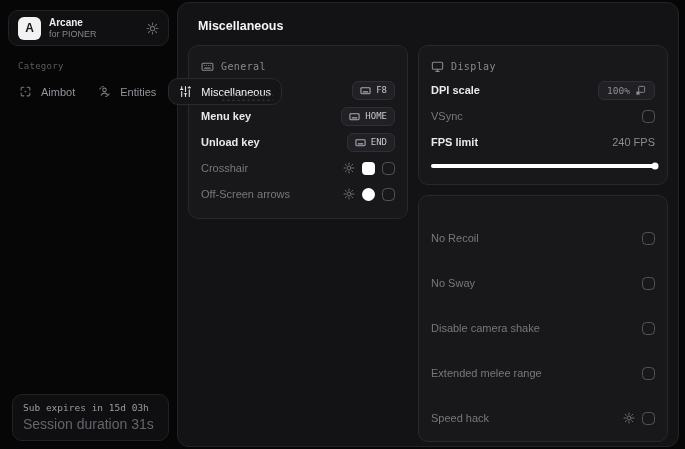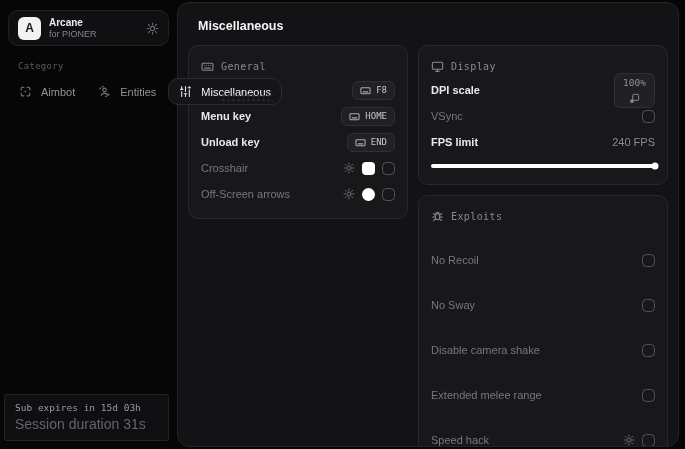--- a/index.html
+++ b/index.html
@@ -41,22 +41,22 @@
   .nav-item.selected {
     background:#151518; border-color:#2a2a2f; color:#f5f5f7;
   }
   .nav-item.selected .nav-icon { color:#e8e8ea; }
   .nav-dots {
     position:absolute; right:8px; bottom:3px; width:52px; height:8px;
     background-image:radial-gradient(circle, #34343a 1px, transparent 1.2px);
     background-size:5px 5px; opacity:.7;
   }
   .sidebar-footer {
-    position:absolute; left:4px; right:8px; bottom:8px;
-    border:1px solid #222226; background:#0f0f11; border-radius:2px;
+    position:absolute; left:12px; right:8px; bottom:8px;
+    border:1px solid #222226; background:#0f0f11; border-radius:10px;
     padding:7px 10px 8px;
     margin-top:32px;
   }
   .footer-line1 { font-size:9.5px; color:#9b9ba1; }
   .footer-line2 { font-size:14px; color:#64646b; margin-top:3px; }
 
   
   .main {
     flex:1; margin:2px 6px 2px 0;
     background:#131316; border:1px solid #242428; border-radius:12px;
@@ -88,21 +88,21 @@
   .kbd-badge {
     display:inline-flex; align-items:center; gap:5px;
     background:#202025; border:1px solid #2f2f35; border-radius:6px;
     padding:3px 7px; color:#c6c6cc; font-size:9px; cursor:pointer;
   }
   .kbd-badge .kbd-icon { display:flex; color:#a9a9b0; }
 
   .select-box {
     display:inline-flex; align-items:center; gap:5px;
     background:#202025; border:1px solid #2f2f35; border-radius:6px;
-    padding:3px 8px; color:#8e8e95; font-size:9.5px; cursor:pointer;flex-direction:column;
+    padding:3px 8px; color:#8e8e95; font-size:9.5px; cursor:pointer;
   }
   .select-box .scale-icon { display:flex; color:#8e8e95; }
 
   .checkbox {
     width:13px; height:13px; border-radius:4.5px;
     border:1.5px solid #53535b; background:transparent; cursor:pointer; flex:0 0 13px;
   }
   .swatch-square { width:13px; height:13px; border-radius:4px; background:#fff; cursor:pointer; }
   .swatch-circle { width:13px; height:13px; border-radius:50%; background:#fff; cursor:pointer; }
   .row-gear { display:flex; color:#6c6c74; cursor:pointer; }
@@ -309,29 +309,20 @@
           </div>
           <div class="slider">
             <div class="slider-track">
               <div class="slider-fill" style="width:100%"></div>
               <div class="slider-knob" style="left:100%"></div>
             </div>
           </div>
         </div>
 
         <div class="card">
-          <div class="card-header mono">
-            <span class="hdr-icon">
-              <svg width="13" height="13" viewBox="0 0 24 24" fill="none" stroke="currentColor" stroke-width="2" stroke-linecap="round">
-                <rect x="8" y="7" width="8" height="11" rx="4"></rect>
-                <path d="M9 7a3 3 0 0 1 6 0M3 13h5M16 13h5M4.5 6.5L8 9.5M19.5 6.5L16 9.5M4.5 19.5L8 16.5M19.5 19.5L16 16.5"></path>
-              </svg>
-            </span>
-            <span>Exploits</span>
-          </div>
 
           <div class="row row-sm">
             <span class="lbl-dim">No Recoil</span>
             <span class="checkbox"></span>
           </div>
 
           <div class="row row-sm">
             <span class="lbl-dim">No Sway</span>
             <span class="checkbox"></span>
           </div>

